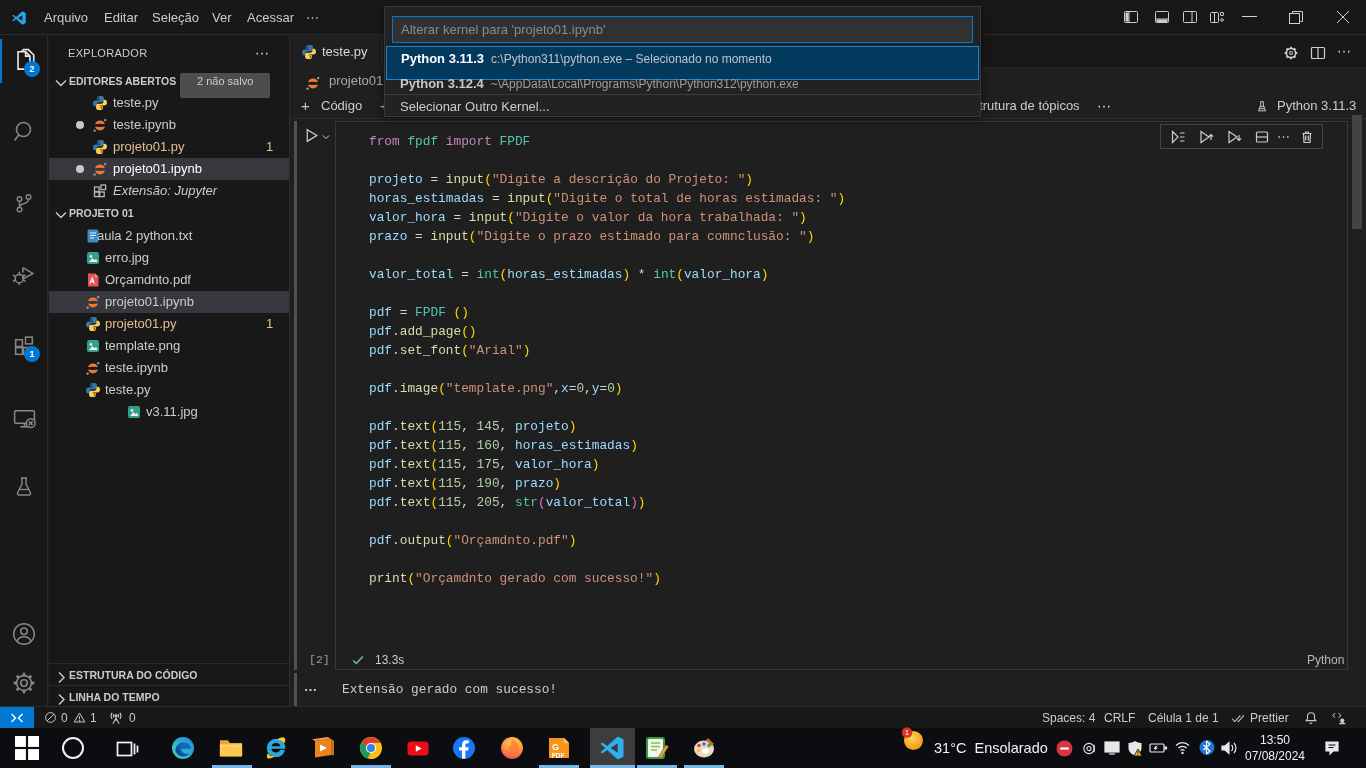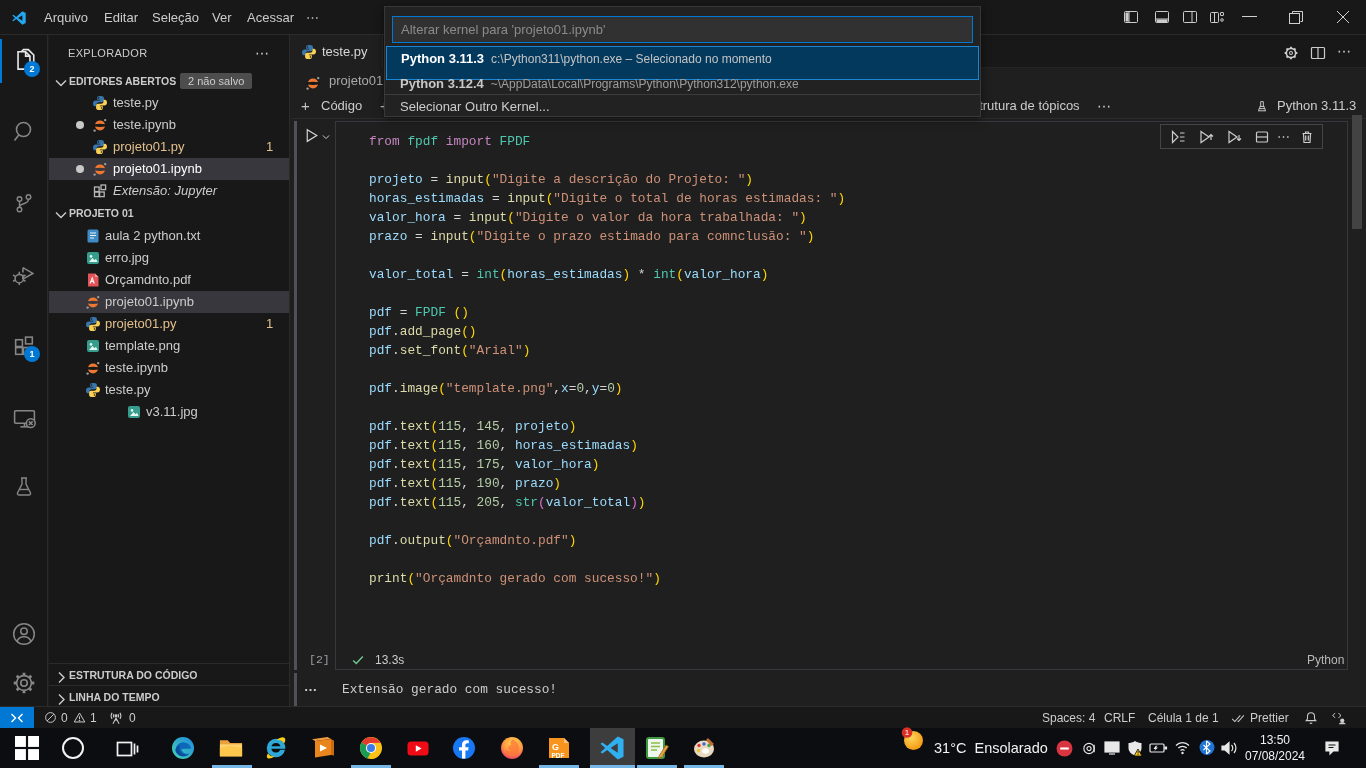--- a/index.html
+++ b/index.html
@@ -211,21 +211,21 @@
   <div class="row" style="top:7px;">
         <span style="position:absolute;left:19px;font-size:11px;letter-spacing:.3px;">EXPLORADOR</span>
         <span style="position:absolute;left:206px;color:#cccccc;font-size:14px;">⋯</span>
       </div>
 
   <div class="row sechead" style="top:35px;">
     <svg class="ficon" style="left:4px;top:5px" width="14" height="14" viewBox="0 0 16 16" fill="none" stroke="#cccccc" stroke-width="1.4">
           <path d="M3 5.5 L8 10.5 L13 5.5"></path>
         </svg>
     <span style="position:absolute;left:20px;">EDITORES ABERTOS</span>
-    <span style="position:absolute;left:131px;top:3px;height:16px;line-height:16px;background:#4d4d4d;color:#cccccc;border-radius:2px;padding:0 8px;font-weight:normal;font-size:11px;">2 não salvo</span>
+    <span style="position:absolute;left:131px;top:3px;height:25px;line-height:16px;background:#4d4d4d;color:#cccccc;border-radius:2px;padding:0 17px;font-weight:normal;font-size:11px;">2 não salvo</span>
   </div>
 
   <div class="row" style="top:57px;">
         <svg class="ficon" style="left:43px;top:3px" width="15" height="15" viewBox="0 0 16 16">
           <use href="#ic-py"></use>
         </svg>
         <span style="position:absolute;left:64px;">teste.py</span>
       </div>
 
   <div class="row" style="top:79px;">
@@ -263,21 +263,21 @@
     <svg class="ficon" style="left:4px;top:5px" width="14" height="14" viewBox="0 0 16 16" fill="none" stroke="#cccccc" stroke-width="1.4">
           <path d="M3 5.5 L8 10.5 L13 5.5"></path>
         </svg>
     <span style="position:absolute;left:20px;">PROJETO 01</span>
   </div>
 
   <div class="row" style="top:190px;">
         <svg class="ficon" style="left:36px;top:3px" width="15" height="15" viewBox="0 0 16 16">
           <use href="#ic-txt"></use>
         </svg>
-        <span style="position:absolute;left:56px;">aula 2 python.txt</span>
+        <span style="position:absolute;left:48px;">aula 2 python.txt</span>
       </div>
   <div class="row" style="top:212px;">
         <svg class="ficon" style="left:36px;top:3px" width="15" height="15" viewBox="0 0 16 16">
           <use href="#ic-img"></use>
         </svg>
         <span style="position:absolute;left:56px;">erro.jpg</span>
       </div>
   <div class="row" style="top:234px;">
         <svg class="ficon" style="left:36px;top:3px" width="15" height="15" viewBox="0 0 16 16">
           <use href="#ic-pdf"></use>

